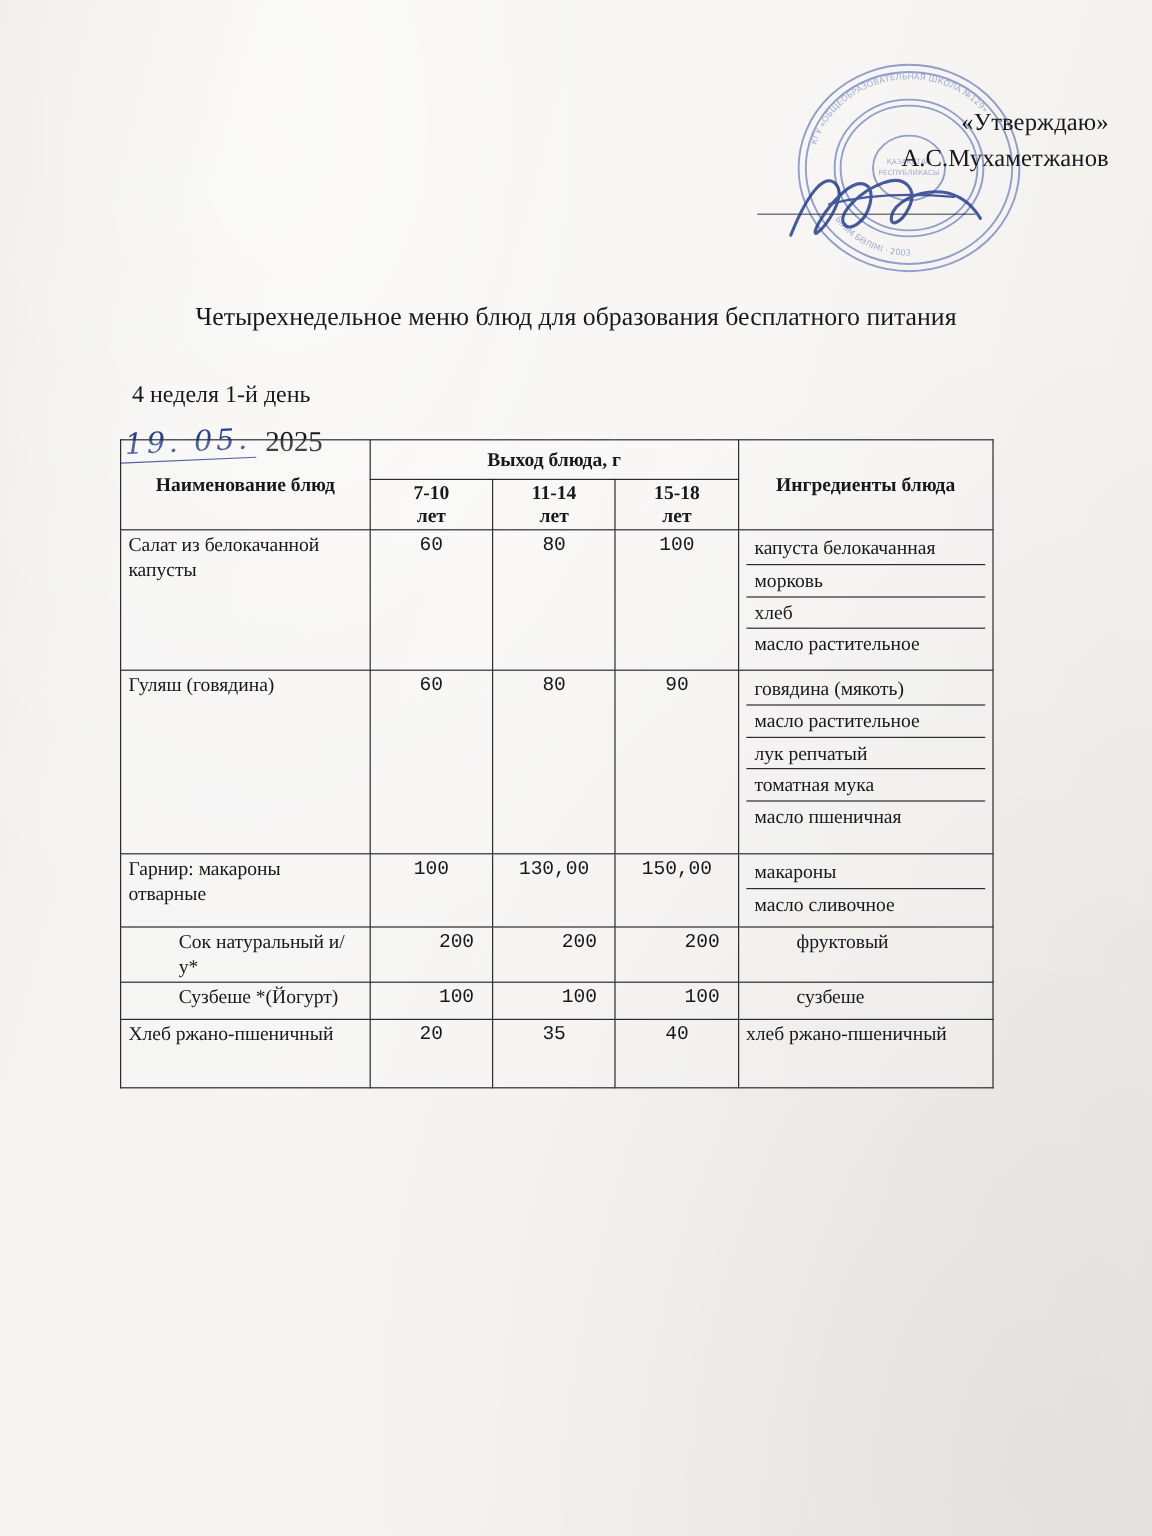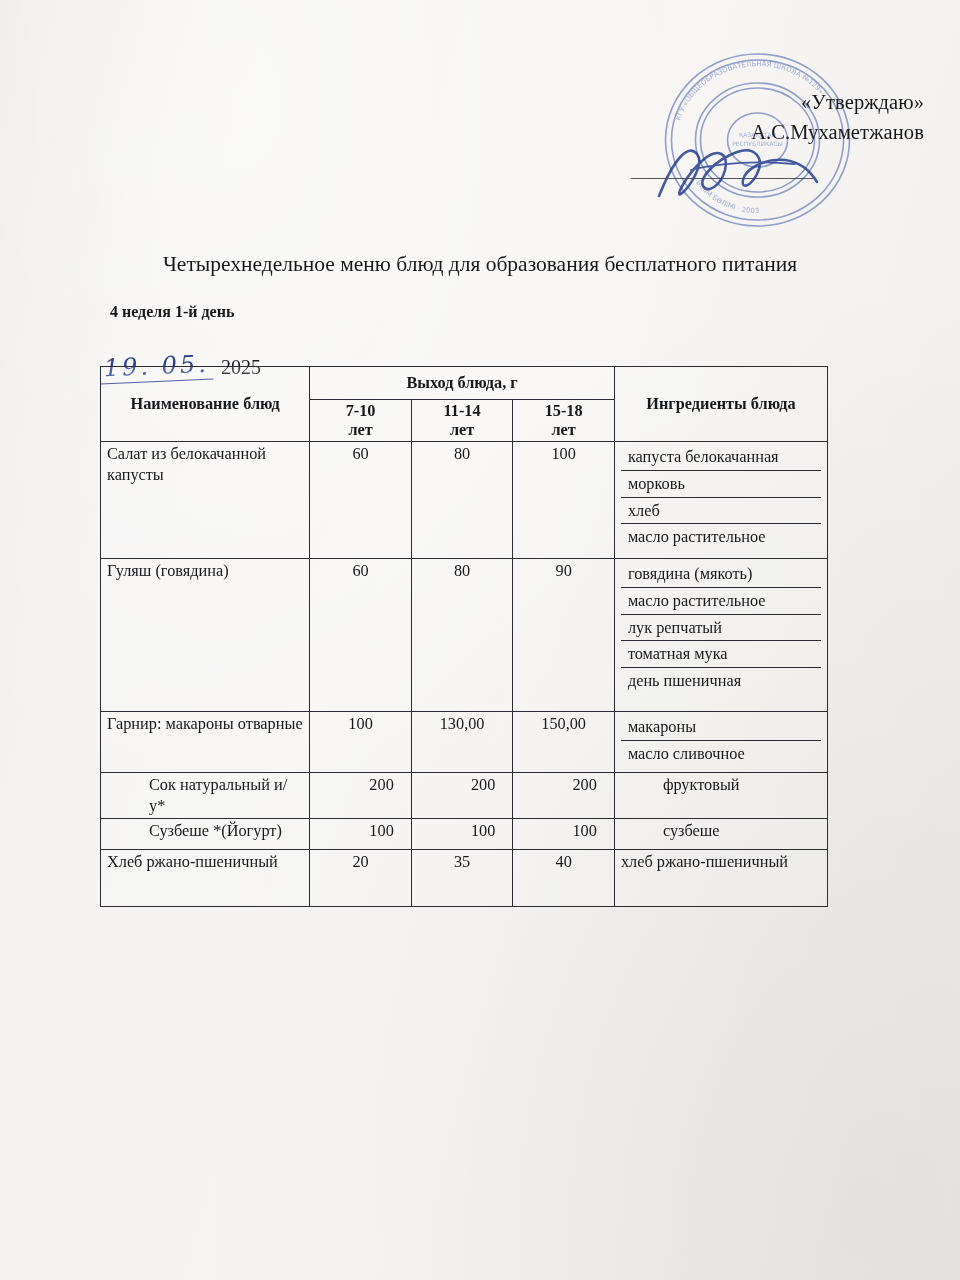--- a/index.html
+++ b/index.html
@@ -85,23 +85,23 @@
     font-size: 21.5px;
     line-height: 1.5;
     padding: 0 70px;
     z-index: 3;
   }
 
   
   .week-day {
     position: absolute;
     left: 110px;
-    top: 303px;
-    font-size: 16px;
-    font-weight: bold;
+    top: 318px;
+    font-size: 20px;
+    font-weight: normal;
     z-index: 3;
   }
   .date-row {
     position: absolute;
     left: 100px;
     top: 340px;
     z-index: 3;
     display: flex;
     align-items: baseline;
     gap: 8px;
@@ -111,21 +111,21 @@
     font-style: italic;
     font-size: 24px;
     color: #2b3f8f;
     letter-spacing: 3px;
     transform: rotate(-2.5deg);
     display: inline-block;
     border-bottom: 1.5px solid #2b3f8f;
     padding: 0 4px 1px 4px;
   }
   .date-year {
-    font-size: 20px;
+    font-size: 24px;
     color: #16181c;
     margin-top: 16px;
   }
 
   
   .menu-table {
     position: absolute;
     left: 100px;
     top: 366px;
     width: 728px;
@@ -154,20 +154,21 @@
     line-height: 1.15;
     padding: 4px 2px;
   }
   .cell-name {
     padding-top: 5px;
     line-height: 1.25;
   }
   .cell-qty {
     text-align: center;
     padding-top: 5px;
+    font-family: Liberation Mono, monospace;
   }
   .cell-ing {
     padding: 3px 6px;
     line-height: 1.2;
   }
   .ing-list {
     border: 1px solid #2a2c33;
     border-top: none;
     border-bottom: none;
     padding: 0;
@@ -274,21 +275,21 @@
       <tr class="row-tall-gulyash">
         <td class="cell-name">Гуляш (говядина)</td>
         <td class="cell-qty">60</td>
         <td class="cell-qty">80</td>
         <td class="cell-qty">90</td>
         <td class="ing-list">
           <div>говядина (мякоть)</div>
           <div>масло растительное</div>
           <div>лук репчатый</div>
           <div>томатная мука</div>
-          <div>день пшеничная</div>
+          <div>масло пшеничная</div>
         </td>
       </tr>
 
       <tr class="row-garnir">
         <td class="cell-name">Гарнир: макароны отварные</td>
         <td class="cell-qty">100</td>
         <td class="cell-qty">130,00</td>
         <td class="cell-qty">150,00</td>
         <td class="ing-list">
           <div>макароны</div>

